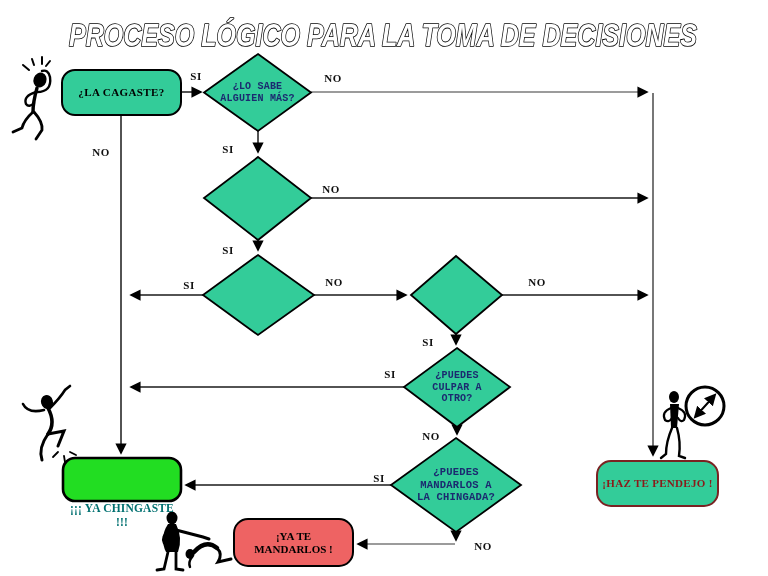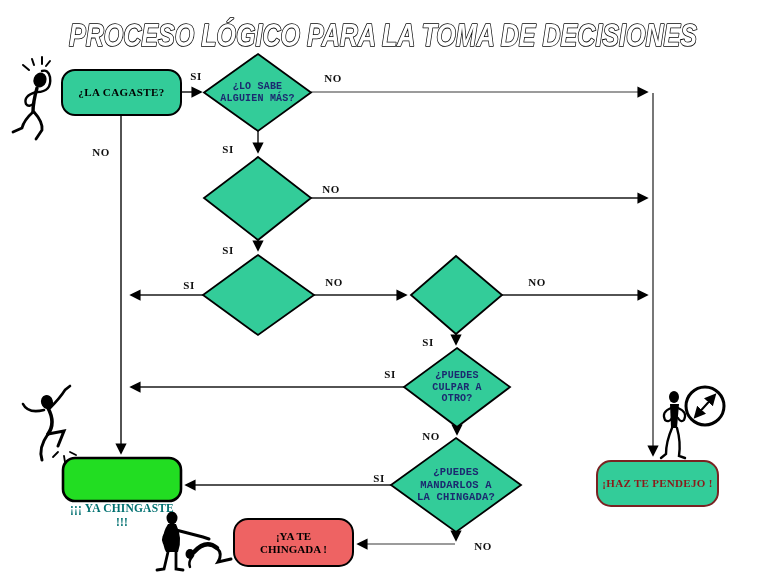--- a/index.html
+++ b/index.html
@@ -111,21 +111,21 @@
   <div class="node-label diamond-text" style="left:204px;top:54px;width:107px;height:77px;">¿LO SABE
 ALGUIEN MÁS?</div>
   <div class="node-label diamond-text" style="left:404px;top:348px;width:106px;height:79px;">¿PUEDES
 CULPAR A
 OTRO?</div>
   <div class="node-label diamond-text" style="left:391px;top:438px;width:130px;height:94px;font-size:10.5px;">¿PUEDES
 MANDARLOS A
 LA CHINGADA?</div>
   <div class="node-label t-chingaste" style="left:63px;top:458px;width:118px;height:34px;margin-top:41px;">¡¡¡ YA CHINGASTE !!!</div>
   <div class="node-label t-chingaron" style="left:234px;top:519px;width:119px;height:47px;">¡YA TE
-CHINGADA !</div>
+MANDARLOS !</div>
   <div class="node-label t-pendejo" style="left:597px;top:461px;width:121px;height:45px;">¡HAZ TE PENDEJO !</div>
 
   <span class="edge-label" style="left:196px;top:76px;">SI</span>
   <span class="edge-label" style="left:101px;top:152px;">NO</span>
   <span class="edge-label" style="left:333px;top:78px;">NO</span>
   <span class="edge-label" style="left:228px;top:149px;">SI</span>
   <span class="edge-label" style="left:331px;top:189px;">NO</span>
   <span class="edge-label" style="left:228px;top:250px;">SI</span>
   <span class="edge-label" style="left:189px;top:285px;">SI</span>
   <span class="edge-label" style="left:334px;top:282px;">NO</span>

